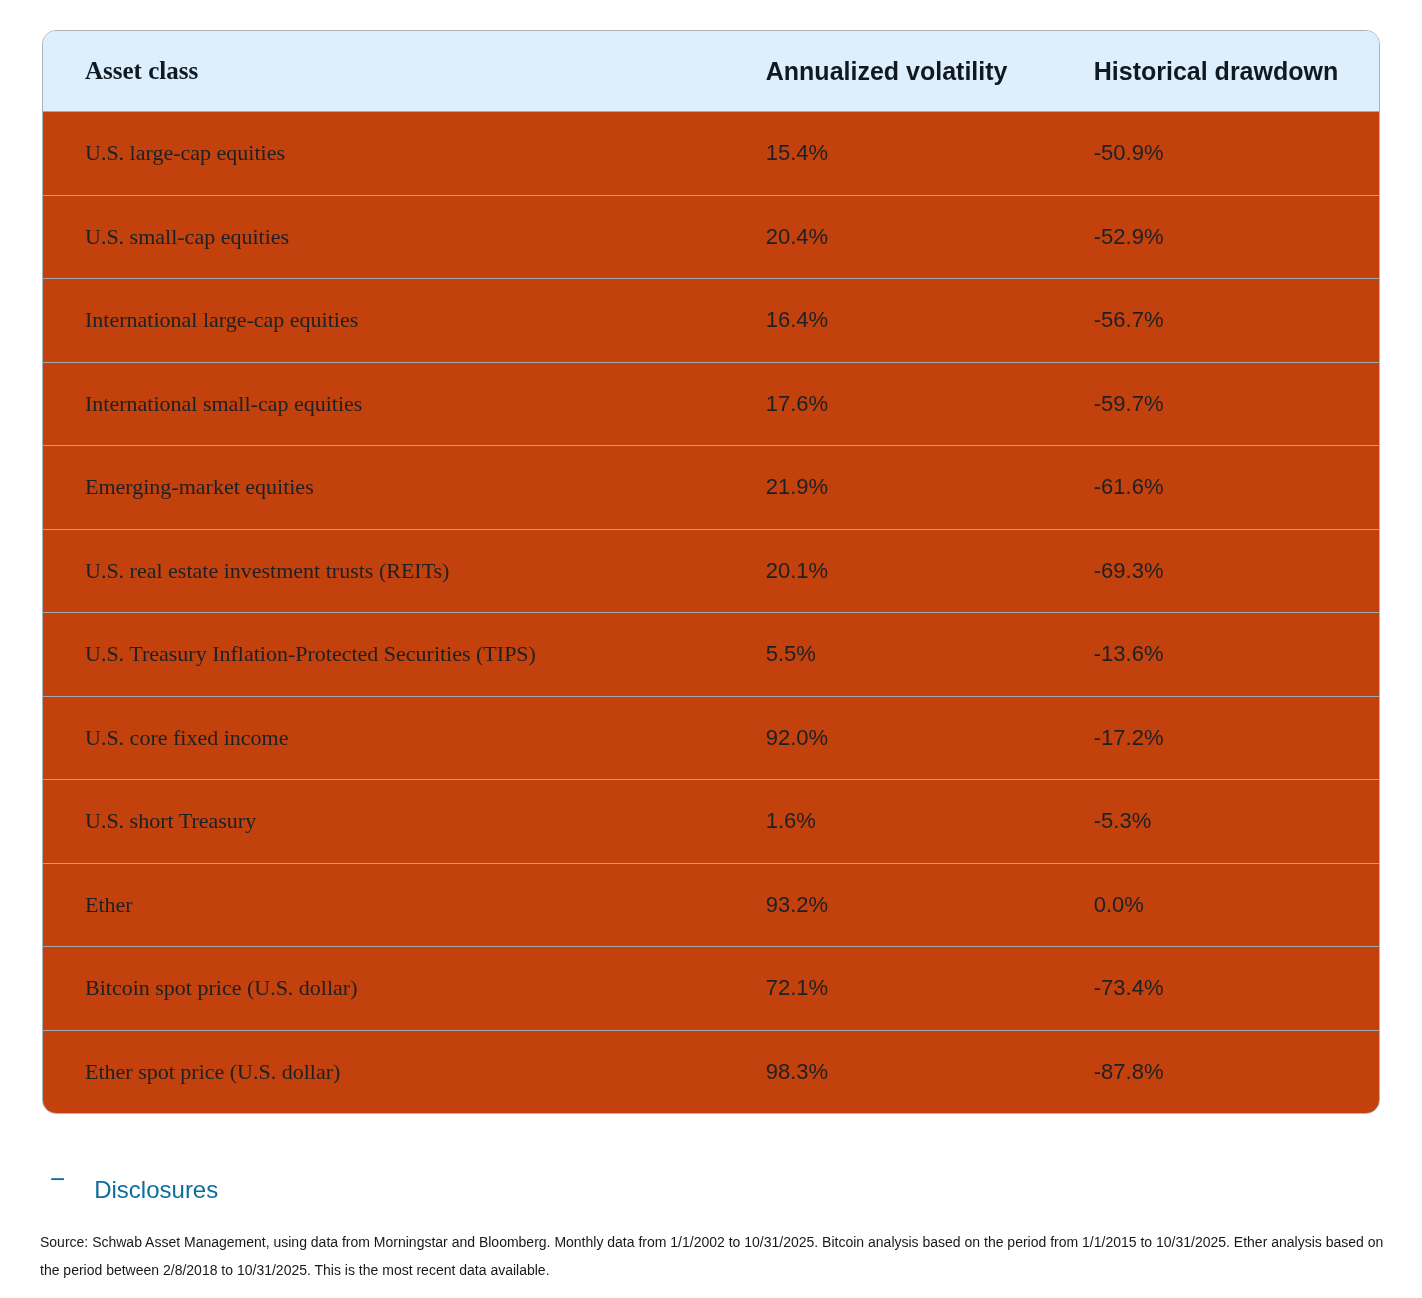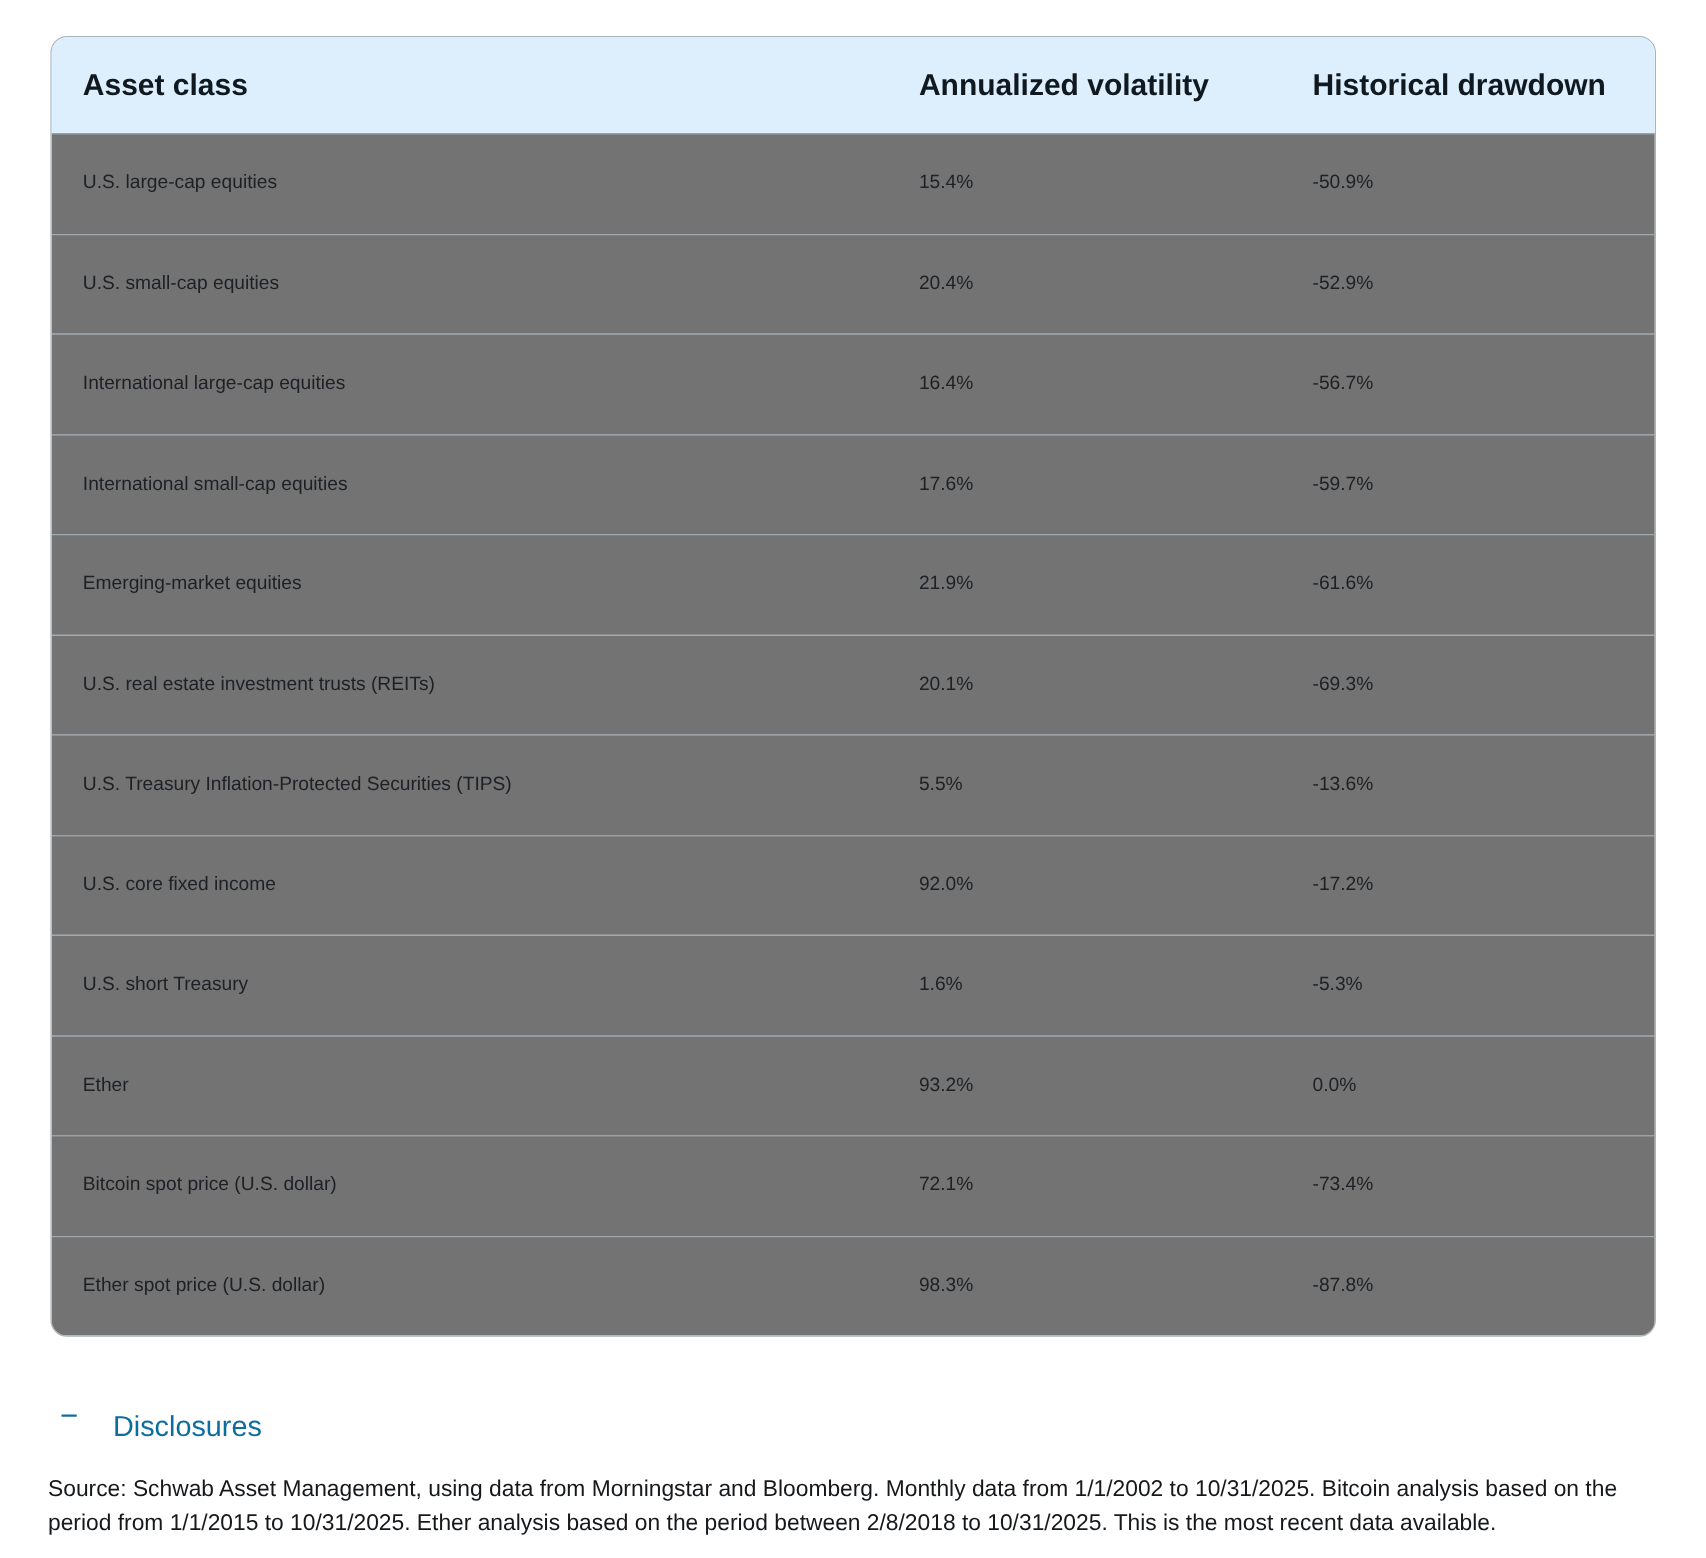--- a/index.html
+++ b/index.html
@@ -38,26 +38,26 @@
     font-weight: bold;
     font-size: 25px;
     color: #101820;
   }
   .trow {
     display: grid;
     grid-template-columns: 54.1% 24.55% 21.35%;
     align-items: center;
     height: 83.5px;
     border-top: 1px solid #9fa9ae;
-    background: #737373;
-    font-size: 16px;
+    background: #c2410c;
+    font-size: 22px;
     color: #1d2125;
   }
   .cell { padding-right: 16px; }
-  .cell.first { padding-left: 26px; }
+  .cell.first { padding-left: 42px; font-family: Liberation Serif, serif; }
 
   
   .disclosures {
     display: flex;
     align-items: center;
     margin: 34px 0 0 50px;
     color: #0d6e9e;
     font-size: 24px;
     cursor: pointer;
     width: fit-content;
@@ -66,21 +66,21 @@
     font-size: 26px;
     line-height: 1;
     margin-right: 29px;
     font-weight: 400;
   }
   .disclosures .label { line-height: 30px; margin-top: 23px; }
 
   
   .source {
     margin: 44px 20px 0 40px;
-    font-size: 19px;
+    font-size: 14px;
     line-height: 28px;
     color: #16191c;
     max-width: 1350px;
   }
 </style>
 </head>
 <body>
 
 <div class="page">
 

